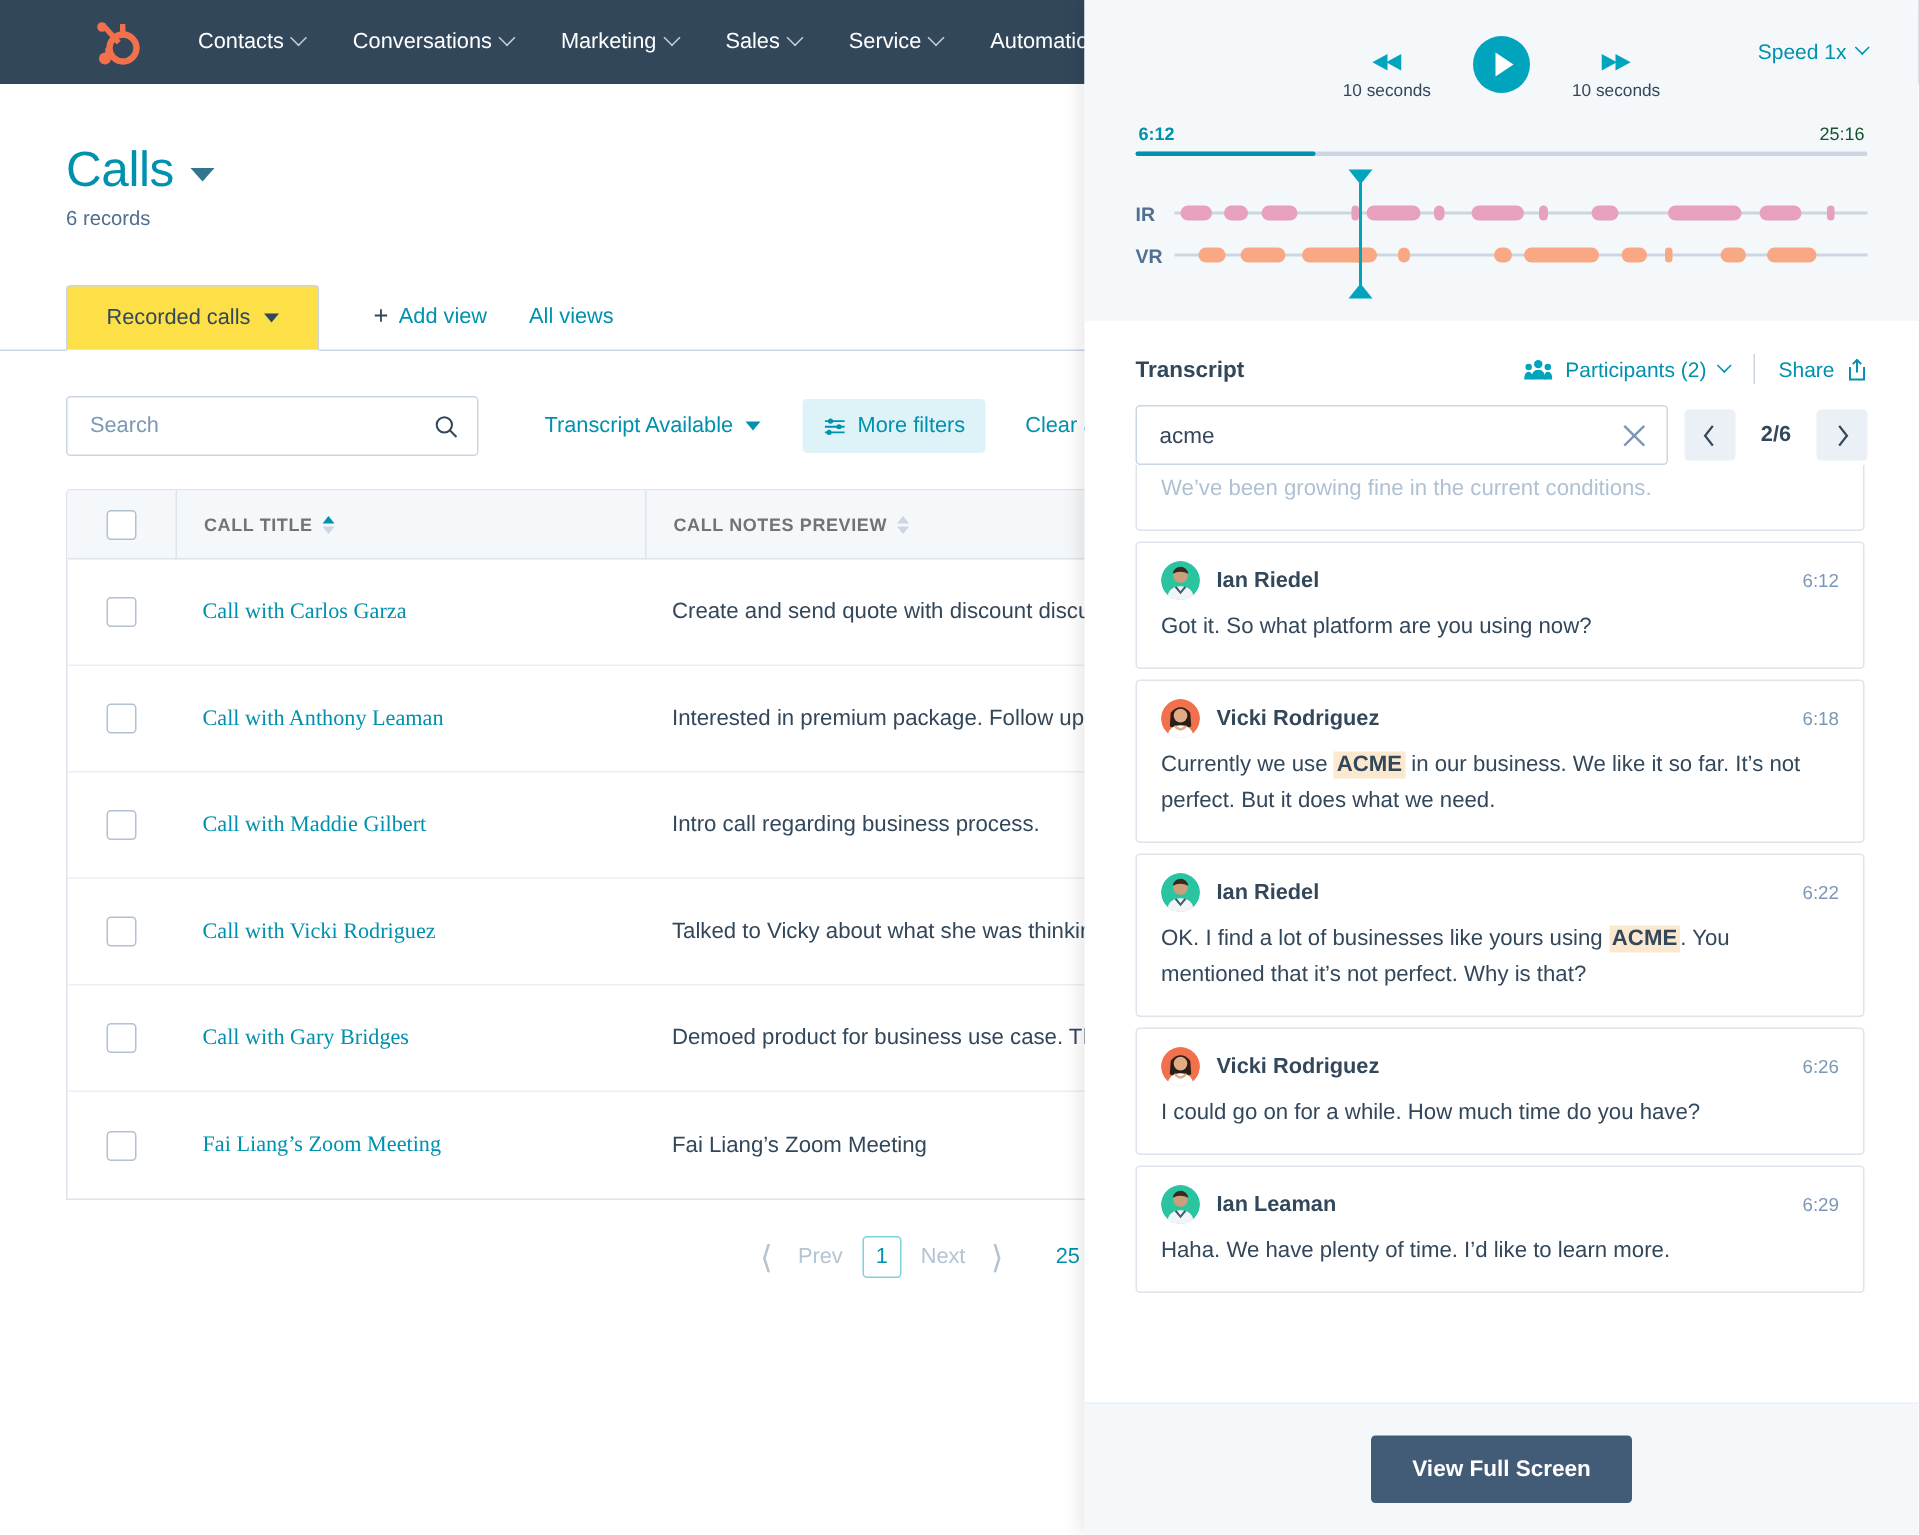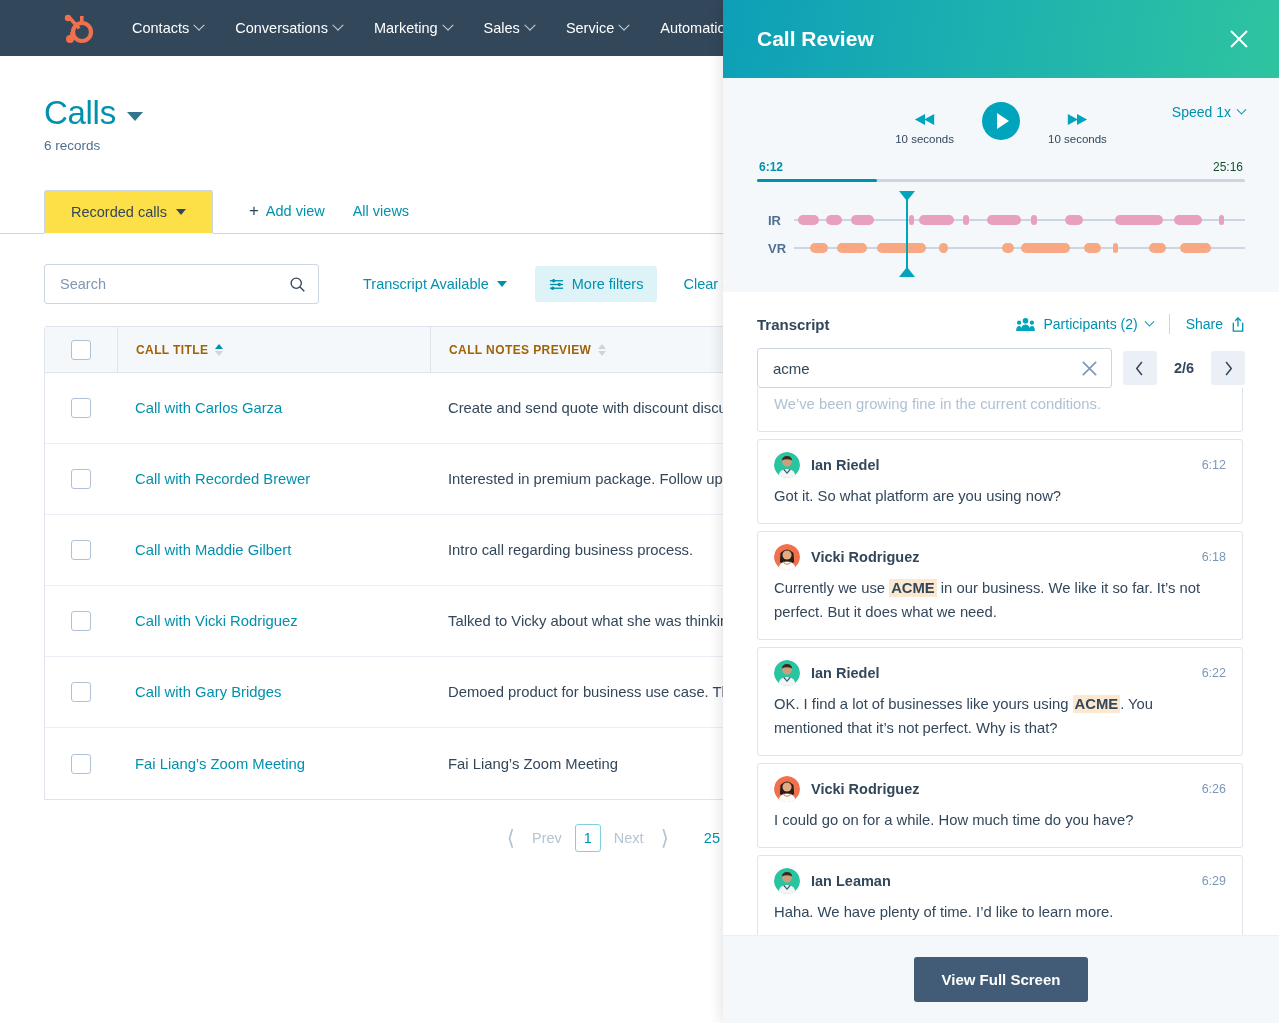--- a/index.html
+++ b/index.html
@@ -73,34 +73,34 @@
   .f2 { margin-left: 28px; background: #def3f7; padding: 10px 14px; border-radius: 3px; }
   .f3 { margin-left: 26px; }
   .cdot { width:0;height:0;border-left:5px solid transparent;border-right:5px solid transparent;border-top:6px solid #0091ae; }
 
   
   .table { margin: 22px 0 0 44px; width: 1191px; border: 1px solid #dfe3eb; border-radius: 3px 3px 0 0; }
   .thead { display: flex; background: #f5f8fa; border-bottom: 1px solid #dfe3eb; height: 46px; align-items: center; }
   .cell-check { width: 72px; display: flex; justify-content: center; align-items: center; flex: 0 0 auto; }
   .chk { width: 20px; height: 20px; border: 1px solid #b0c1d4; border-radius: 3px; background: #fff; cursor: pointer; }
   .th {
-    font-size: 12px; font-weight: 700; color: #a16207; letter-spacing: .4px;
+    font-size: 12px; font-weight: 700; color: #737373; letter-spacing: .4px;
     text-transform: uppercase; display: flex; align-items: center; gap: 7px;
     border-left: 1px solid #dfe3eb; height: 46px; padding-left: 18px; flex: 0 0 auto;
   }
   .col-title { width: 313px; }
   .col-notes { width: 806px; }
   .sorter { display: flex; flex-direction: column; gap: 2px; }
   .sc-up { width:0;height:0;border-left:4px solid transparent;border-right:4px solid transparent;border-bottom:5px solid #cbd6e2;}
   .sc-dn { width:0;height:0;border-left:4px solid transparent;border-right:4px solid transparent;border-top:5px solid #cbd6e2;}
   .sc-up.on { border-bottom-color:#0091ae; }
   .trow { display: flex; height: 71px; align-items: center; border-bottom: 1px solid #eaf0f6; }
   .trow:last-child { border-bottom: none; }
   .td { font-size: 14.8px; flex: 0 0 auto; padding-left: 18px; }
-  .td.link { color: #0091ae; cursor: pointer; }
+  .td.link { color: #0091ae; cursor: pointer; font-family: Liberation Serif, serif; }
   .td.notes { color: #33475b; white-space: nowrap; overflow: hidden; }
 
   
   .pager { margin: 24px 0 0 0; display: flex; justify-content: center; align-items: center; gap: 0;
            width: 1191px; margin-left: 44px; }
   .pg-arrow { color: #b3c4d3; font-size: 21px; padding: 0 9px; cursor: pointer; font-weight: 300; }
   .pg-text { color: #b3c4d3; font-size: 14.5px; padding: 0 8px; cursor: pointer; }
   .pg-num { border: 1px solid #7fd1de; color: #0091ae; border-radius: 3px;
             width: 26px; height: 28px; display: flex; align-items: center; justify-content: center;
             font-size: 14.5px; margin: 0 5px; cursor: pointer; }
@@ -134,21 +134,21 @@
   .chev-sm { width:7px;height:7px;border-right:1.6px solid #0091ae;border-bottom:1.6px solid #0091ae;transform:rotate(45deg) translate(-2px,-2px); }
 
   .time-row { display: flex; justify-content: space-between; margin-top: 4px; padding: 0 2px; }
   .t-cur { font-size: 12px; color: #0091ae; font-weight: 700; }
   .t-end { font-size: 12px; color: #14532d; }
   .scrub { height: 3px; background: #cbd6e2; margin-top: 5px; border-radius: 2px; position: relative; }
   .scrub-fill { position: absolute; left:0; top:0; height: 3px; background: #0091ae; border-radius: 2px; }
 
   .waves { margin-top: 24px; position: relative; }
   .wave-row { display: flex; align-items: center; height: 28px; }
-  .wave-lbl { width: 26px; font-size: 13px; color: #516f90; font-weight: 600; flex: 0 0 auto; margin-left: 11px; }
+  .wave-lbl { width: 26px; font-size: 13px; color: #516f90; font-weight: 600; flex: 0 0 auto; }
   .wave-track { flex: 1; height: 20px; position: relative; }
   .wave-base { position: absolute; left: 0; right: 0; top: 9px; height: 2px; background: #cbd6e2; }
   .blob { position: absolute; top: 5px; height: 10px; border-radius: 5px; }
   .blob.ir { background: #e8a0bf; }
   .blob.vr { background: #f8a983; }
   .playhead { position: absolute; width: 2px; background: #00a4bd; left: 0; top: -6px; bottom: -6px; }
   .ph-top, .ph-bot { position: absolute; left: -7px; width: 0; height: 0;
                      border-left: 8px solid transparent; border-right: 8px solid transparent; }
   .ph-top { top: -9px; border-top: 10px solid #00a4bd; }
   .ph-bot { bottom: -9px; border-bottom: 10px solid #00a4bd; }
@@ -316,21 +316,21 @@
             <div class="cell-check">
               <div class="chk"></div>
             </div>
             <div class="td link col-title">Call with Carlos Garza</div>
             <div class="td notes col-notes">Create and send quote with discount discussed.</div>
           </div>
           <div class="trow">
             <div class="cell-check">
               <div class="chk"></div>
             </div>
-            <div class="td link col-title">Call with Recorded Brewer</div>
+            <div class="td link col-title">Call with Anthony Leaman</div>
             <div class="td notes col-notes">Interested in premium package. Follow up next week.</div>
           </div>
           <div class="trow">
             <div class="cell-check">
               <div class="chk"></div>
             </div>
             <div class="td link col-title">Call with Maddie Gilbert</div>
             <div class="td notes col-notes">Intro call regarding business process.</div>
           </div>
           <div class="trow">
@@ -362,27 +362,20 @@
       <span class="pg-text">Prev</span>
       <span class="pg-num">1</span>
       <span class="pg-text">Next</span>
       <span class="pg-arrow">⟩</span>
       <span class="pg-per">25 per page</span>
     </div>
   </div>
 
   <div class="panel">
 
-    <div class="panel-head">
-      <div class="panel-title">Call Review</div>
-      <svg class="close-x" width="24" height="24" viewBox="0 0 24 24">
-        <line x1="4" y1="4" x2="20" y2="20" stroke="#fff" stroke-width="2"></line>
-        <line x1="20" y1="4" x2="4" y2="20" stroke="#fff" stroke-width="2"></line>
-      </svg>
-    </div>
 
     <div class="player">
       <div class="ctrl-row">
         <div class="skip">
           <svg width="22" height="15" viewBox="0 0 24 16">
             <polygon points="11,8 22,2 22,14" fill="#00a4bd"></polygon>
             <polygon points="1,8 12,2 12,14" fill="#00a4bd"></polygon>
           </svg>
           <span class="skip-lbl">10 seconds</span>
         </div>

